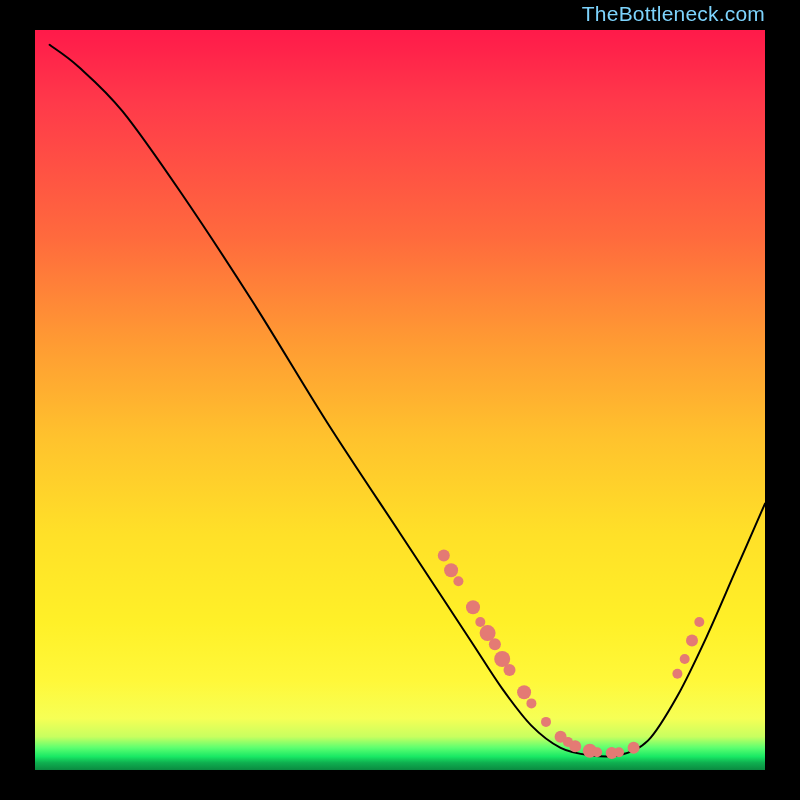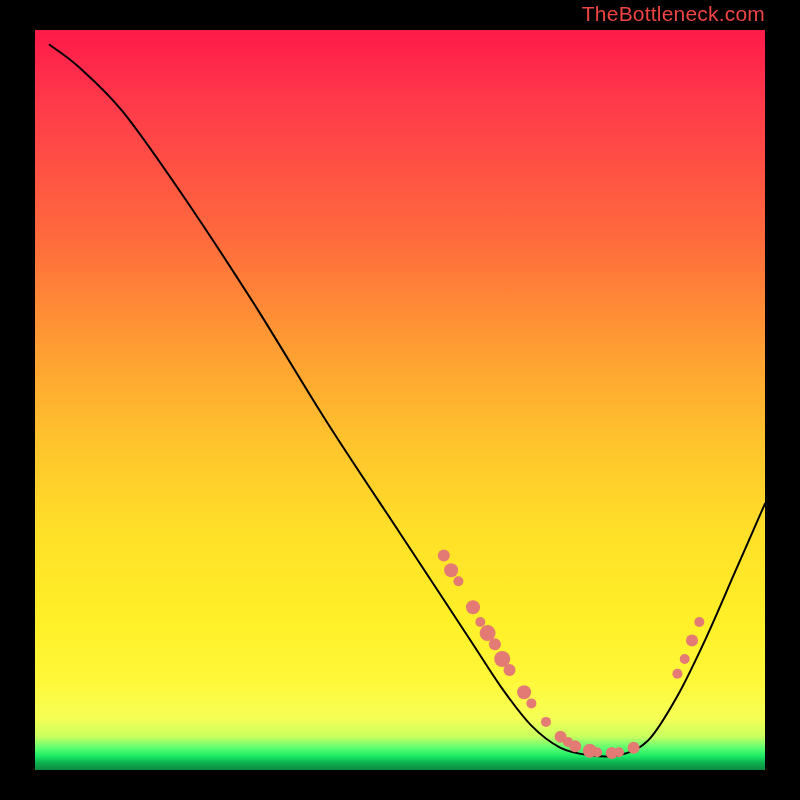--- a/index.html
+++ b/index.html
@@ -60,21 +60,21 @@
     fill: #e47a74;
     stroke: none;
   }
   .watermark {
     position: absolute;
     top: 2px;
     right: 35px;
     font-family: Arial, Helvetica, sans-serif;
     font-size: 21px;
     font-weight: 500;
-    color: #ef4444;
+    color: #7dd3fc;
     letter-spacing: 0.2px;
     user-select: none;
   }
 </style>
 </head>
 <body>
 
 <div class="stage">
   <div class="watermark">TheBottleneck.com</div>
 

